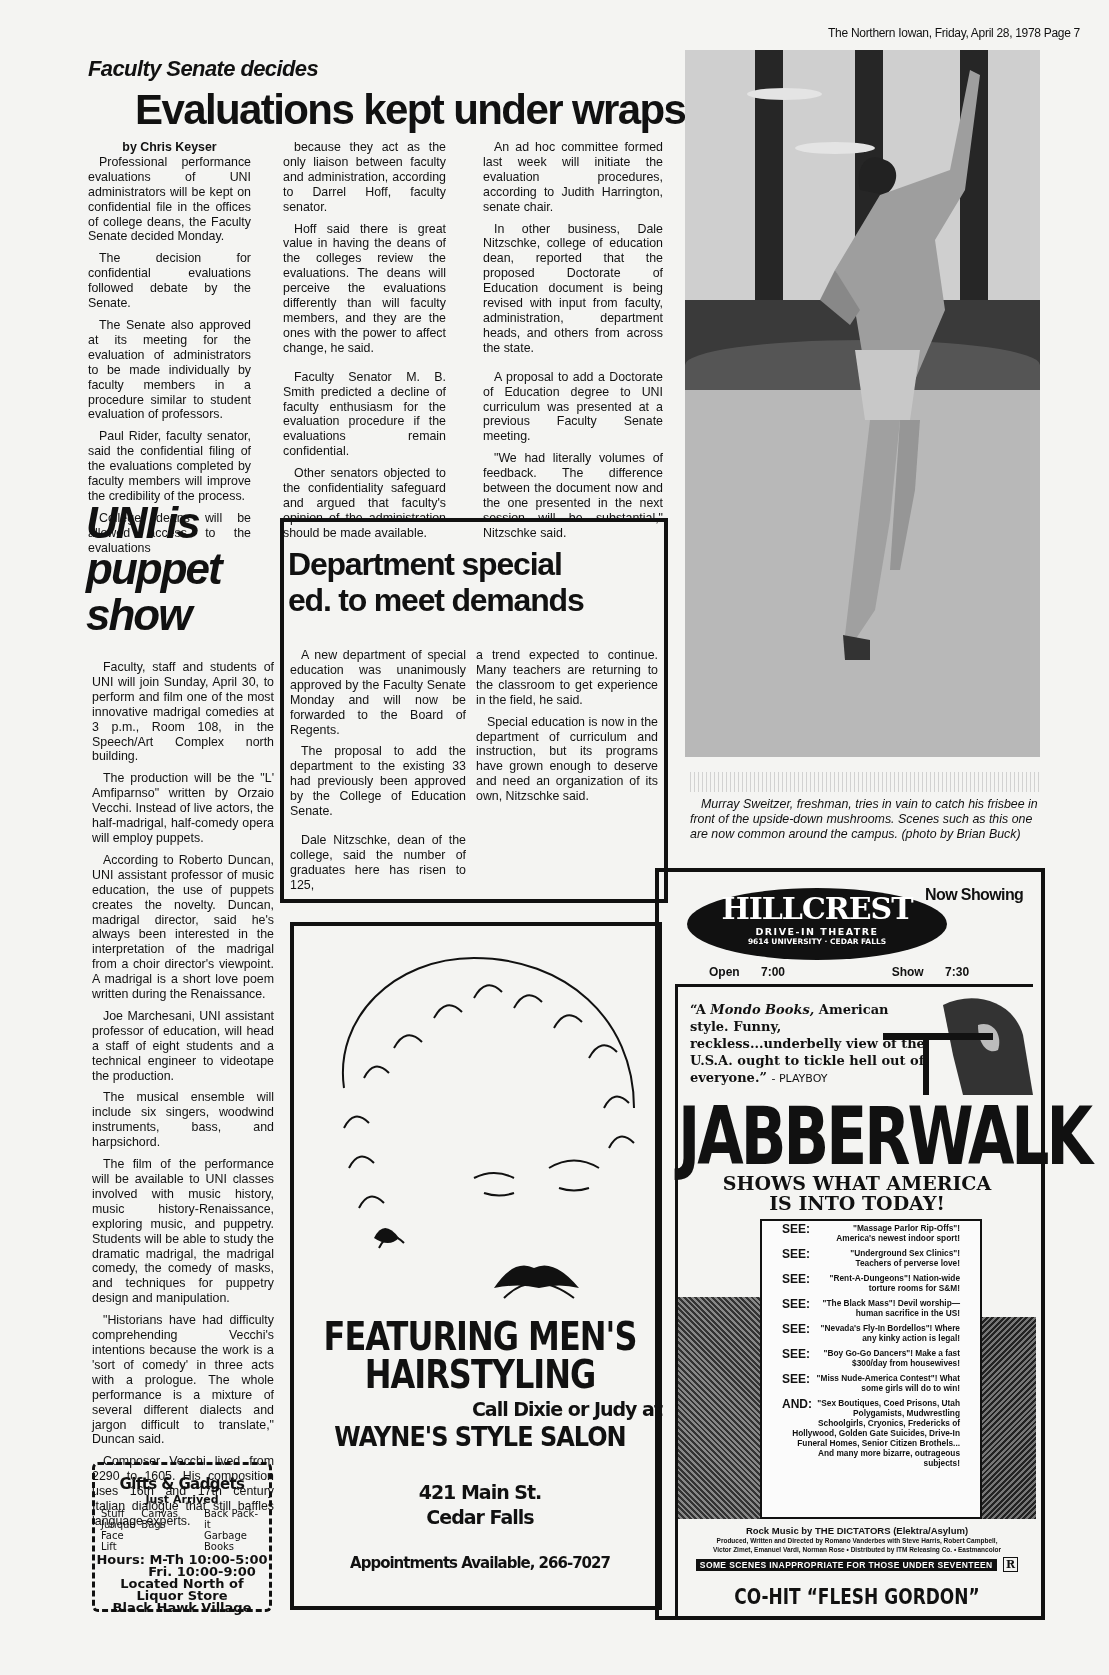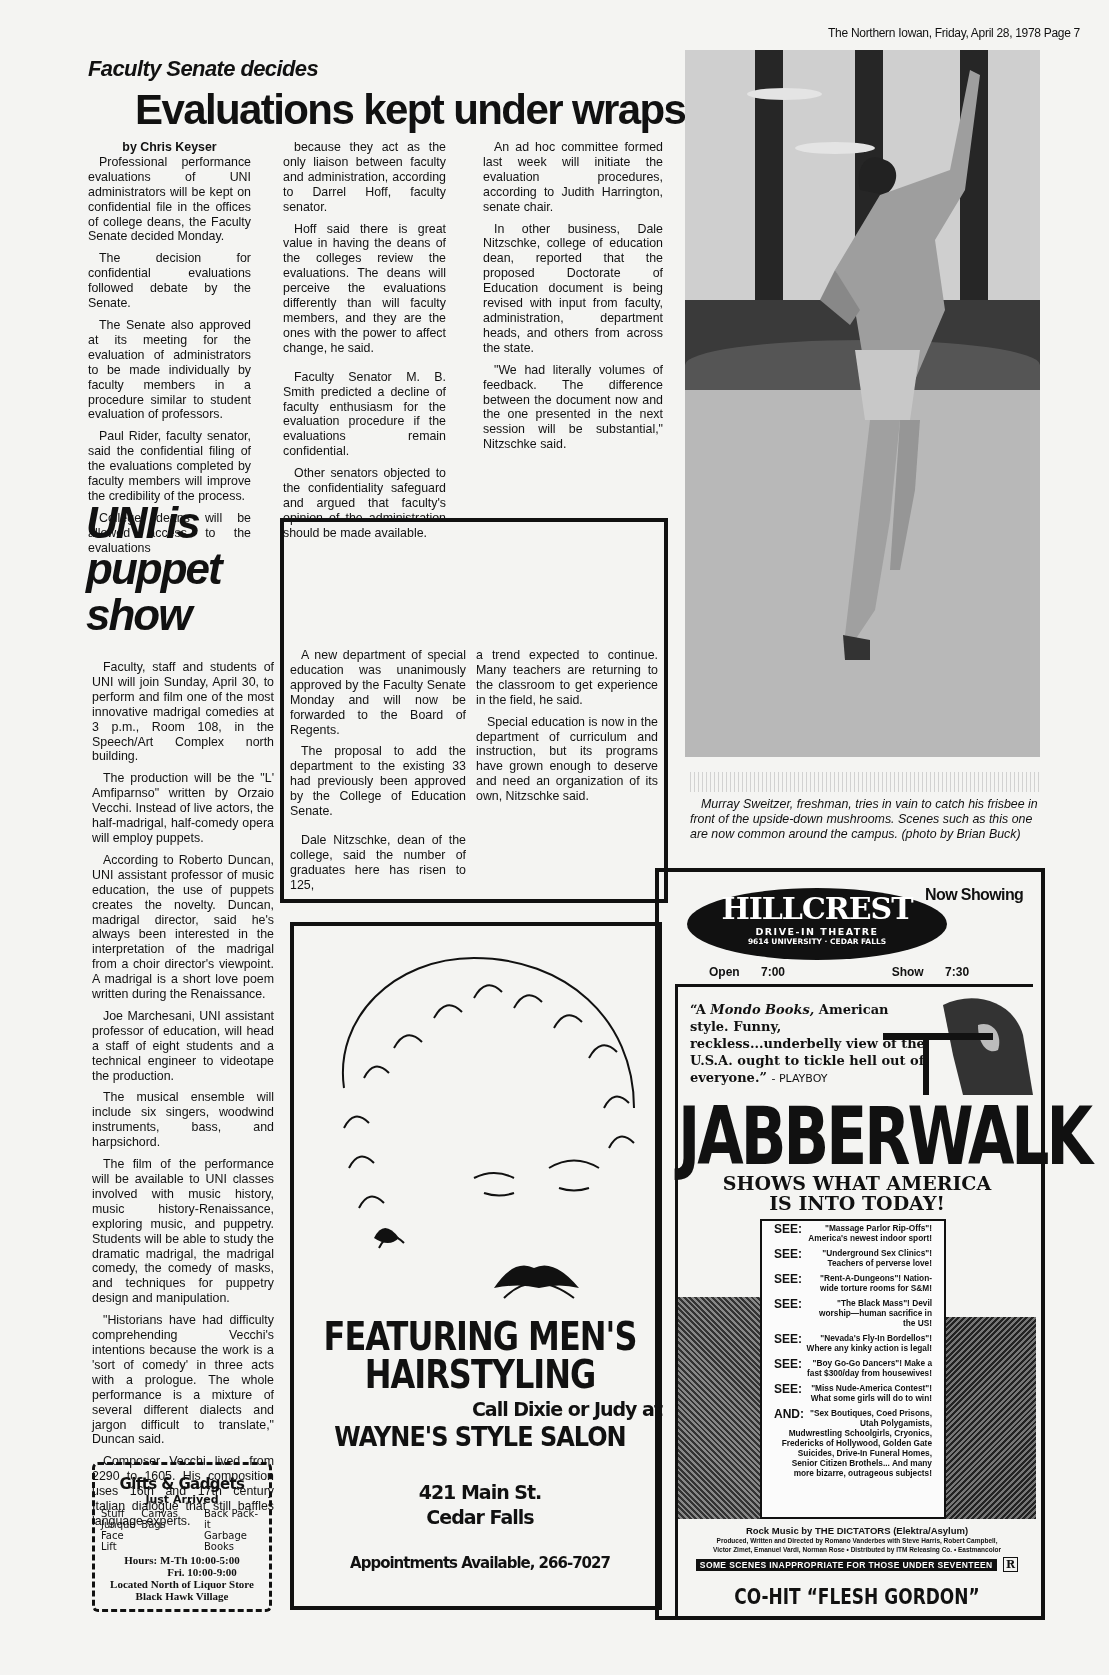--- a/index.html
+++ b/index.html
@@ -21,21 +21,21 @@
   .photo svg { position: absolute; left: 0; top: 0; }
   .caption { top: 797px; left: 690px; width: 355px; font-size: 12.4px; line-height: 15px; font-style: italic; text-indent: 11px; }
   .puppet-head { top: 500px; left: 86px; font-size: 44px; line-height: 46px; font-weight: bold; font-style: italic; letter-spacing: -2px; }
   .box { border: 4px solid #111; }
   .dept-box { top: 518px; left: 280px; width: 388px; height: 385px; }
   .dept-head { position: absolute; top: 24px; left: 4px; font-size: 32px; line-height: 36px; font-weight: bold; letter-spacing: -1.2px; }
   .gifts { top: 1462px; left: 92px; width: 180px; height: 150px; border: 3px dashed #111; border-radius: 6px; text-align: center; padding-top: 10px; font-family: "DejaVu Sans", sans-serif; }
   .gifts .t1 { font-size: 15px; font-weight: bold; letter-spacing: -0.6px; }
   .gifts .t2 { font-size: 11px; font-weight: bold; }
   .gifts .row { display: flex; justify-content: space-between; font-size: 10px; padding: 2px 6px; text-align: left; }
-  .gifts .hrs { font-size: 11px; font-weight: bold; line-height: 12px; font-family: Liberation Serif, serif; }
+  .gifts .hrs { font-size: 13px; font-weight: bold; line-height: 12px; }
   .salon { top: 922px; left: 290px; width: 372px; height: 688px; }
   .salon .art { position: absolute; top: 12px; left: 10px; width: 350px; height: 380px; }
   .salon .feat { position: absolute; top: 392px; left: 4px; width: 364px; text-align: center; font-family: "DejaVu Sans", sans-serif; font-weight: bold; letter-spacing: -1px; }
   .salon .f1 { font-size: 32px; line-height: 38px; transform: scaleY(1.2); }
   .salon .f2 { font-size: 19px; line-height: 26px; margin-top: 2px; text-align: right; }
   .salon .f3 { font-size: 24px; line-height: 30px; transform: scaleY(1.1); }
   .salon .addr { font-size: 19px; line-height: 25px; margin-top: 28px; }
   .salon .appt { font-size: 15px; margin-top: 24px; }
   .movie { top: 868px; left: 655px; width: 390px; height: 752px; }
   .hill-oval { position: absolute; top: 16px; left: 28px; width: 260px; height: 72px; background: #111; border-radius: 50%; color: #fff; text-align: center; font-family: "DejaVu Serif", serif; }
@@ -43,21 +43,21 @@
   .hill-oval .h2 { font-size: 9.5px; font-weight: bold; letter-spacing: 1.5px; font-family: "DejaVu Sans", sans-serif; }
   .hill-oval .h3 { font-size: 7.5px; font-weight: bold; font-family: "DejaVu Sans", sans-serif; }
   .now { position: absolute; top: 14px; left: 266px; font-size: 16px; font-weight: bold; letter-spacing: -0.6px; }
   .times { position: absolute; top: 93px; left: 50px; font-size: 12px; font-weight: bold; word-spacing: 18px; }
   .inner { position: absolute; top: 112px; left: 16px; width: 358px; height: 636px; border: 3px solid #111; border-right: none; border-bottom: none; }
   .quote { position: absolute; top: 14px; left: 12px; width: 240px; font-family: "DejaVu Serif", serif; font-size: 13px; line-height: 17px; font-weight: bold; }
   .quote span.by { font-weight: normal; font-family: "DejaVu Sans", sans-serif; font-size: 11px; }
   .gunwoman { position: absolute; top: 8px; left: 205px; width: 150px; height: 100px; }
   .jab { position: absolute; top: 114px; left: 0; width: 358px; text-align: center; font-size: 60px; font-weight: bold; letter-spacing: -3px; transform: scaleY(1.35); font-family: "DejaVu Sans", sans-serif; }
   .shows { position: absolute; top: 186px; left: 0; width: 358px; text-align: center; font-family: "DejaVu Serif", serif; font-size: 19px; line-height: 20px; font-weight: bold; }
-  .seebox { position: absolute; top: 232px; left: 82px; width: 186px; height: 300px; border: 2px solid #111; background: #fbfbfb; padding: 2px 12px; font-size: 8.3px; font-weight: bold; line-height: 10px; }
+  .seebox { position: absolute; top: 232px; left: 82px; width: 222px; height: 300px; border: 2px solid #111; background: #fbfbfb; padding: 2px 20px; font-size: 8.3px; font-weight: bold; line-height: 10px; }
   .seebox .it { margin-bottom: 5px; text-align: right; }
   .seebox .it b { float: left; font-size: 12px; line-height: 12px; margin-right: 4px; }
   .figs-left { position: absolute; top: 310px; left: 0; width: 82px; height: 222px; background: repeating-linear-gradient(45deg, #333 0 2px, #888 2px 4px); }
   .figs-right { position: absolute; top: 330px; left: 268px; width: 90px; height: 202px; background: repeating-linear-gradient(-45deg, #222 0 2px, #777 2px 4px); }
   .credits { position: absolute; top: 538px; left: 0; width: 358px; text-align: center; }
   .credits .c1 { font-size: 9.5px; font-weight: bold; }
   .credits .c2 { font-size: 6.5px; font-weight: bold; line-height: 9px; }
   .warn { display: inline-block; background: #111; color: #fff; font-size: 8.5px; font-weight: bold; padding: 1px 4px; letter-spacing: 0.4px; margin-top: 2px; }
   .rbadge { display: inline-block; border: 1.5px solid #111; font-size: 11px; font-weight: bold; padding: 0 2px; margin-left: 2px; font-family: "DejaVu Serif", serif; }
   .cohit { position: absolute; top: 600px; left: 0; width: 358px; text-align: center; font-size: 17px; font-weight: bold; font-family: "DejaVu Sans", sans-serif; transform: scaleY(1.2); }
@@ -81,20 +81,21 @@
 </div>
 <div class="abs col" style="top:140px; left:283px; width:163px;">
   <p>because they act as the only liaison between faculty and administration, according to Darrel Hoff, faculty senator.</p>
   <p>Hoff said there is great value in having the deans of the colleges review the evaluations. The deans will perceive the evaluations differently than will faculty members, and they are the ones with the power to affect change, he said.</p>
   <p style="margin-top:14px">Faculty Senator M. B. Smith predicted a decline of faculty enthusiasm for the evaluation procedure if the evaluations remain confidential.</p>
   <p>Other senators objected to the confidentiality safeguard and argued that faculty's opinion of the administration should be made available.</p>
 </div>
 <div class="abs col" style="top:140px; left:483px; width:180px;">
   <p>An ad hoc committee formed last week will initiate the evaluation procedures, according to Judith Harrington, senate chair.</p>
   <p>In other business, Dale Nitzschke, college of education dean, reported that the proposed Doctorate of Education document is being revised with input from faculty, administration, department heads, and others from across the state.</p>
+  <p style="margin-top:14px">A proposal to add a Doctorate of Education degree to UNI curriculum was presented at a previous Faculty Senate meeting.</p>
   <p>"We had literally volumes of feedback. The difference between the document now and the one presented in the next session will be substantial," Nitzschke said.</p>
 </div>
 
 <div class="abs photo">
   <div class="bldg"></div>
   <div class="win" style="left:70px"></div>
   <div class="win" style="left:170px"></div>
   <div class="win" style="left:275px"></div>
   <div class="base"></div>
   <div class="ground"></div>
@@ -124,20 +125,24 @@
   <p>The production will be the "L' Amfiparnso" written by Orzaio Vecchi. Instead of live actors, the half-madrigal, half-comedy opera will employ puppets.</p>
   <p>According to Roberto Duncan, UNI assistant professor of music education, the use of puppets creates the novelty. Duncan, madrigal director, said he's always been interested in the interpretation of the madrigal from a choir director's viewpoint. A madrigal is a short love poem written during the Renaissance.</p>
   <p>Joe Marchesani, UNI assistant professor of education, will head a staff of eight students and a technical engineer to videotape the production.</p>
   <p>The musical ensemble will include six singers, woodwind instruments, bass, and harpsichord.</p>
   <p>The film of the performance will be available to UNI classes involved with music history, music history-Renaissance, exploring music, and puppetry. Students will be able to study the dramatic madrigal, the madrigal comedy, the comedy of masks, and techniques for puppetry design and manipulation.</p>
   <p>"Historians have had difficulty comprehending Vecchi's intentions because the work is a 'sort of comedy' in three acts with a prologue. The whole performance is a mixture of several different dialects and jargon difficult to translate," Duncan said.</p>
   <p>Composer Vecchi lived from 2290 to 1605. His composition uses 16th and 17th century Italian dialogue that still baffles language experts.</p>
 </div>
 
 <div class="abs box dept-box">
+  <div class="dept-head">
+    <div>Department special</div>
+    <div>ed. to meet demands</div>
+  </div>
   <div class="col" style="position:absolute; top:126px; left:6px; width:176px;">
     <p>A new department of special education was unanimously approved by the Faculty Senate Monday and will now be forwarded to the Board of Regents.</p>
     <p>The proposal to add the department to the existing 33 had previously been approved by the College of Education Senate.</p>
     <p style="margin-top:14px">Dale Nitzschke, dean of the college, said the number of graduates here has risen to 125,</p>
   </div>
   <div class="col" style="position:absolute; top:126px; left:192px; width:182px;">
     <p style="text-indent:0">a trend expected to continue. Many teachers are returning to the classroom to get experience in the field, he said.</p>
     <p>Special education is now in the department of curriculum and instruction, but its programs have grown enough to deserve and need an organization of its own, Nitzschke said.</p>
   </div>
 </div>

